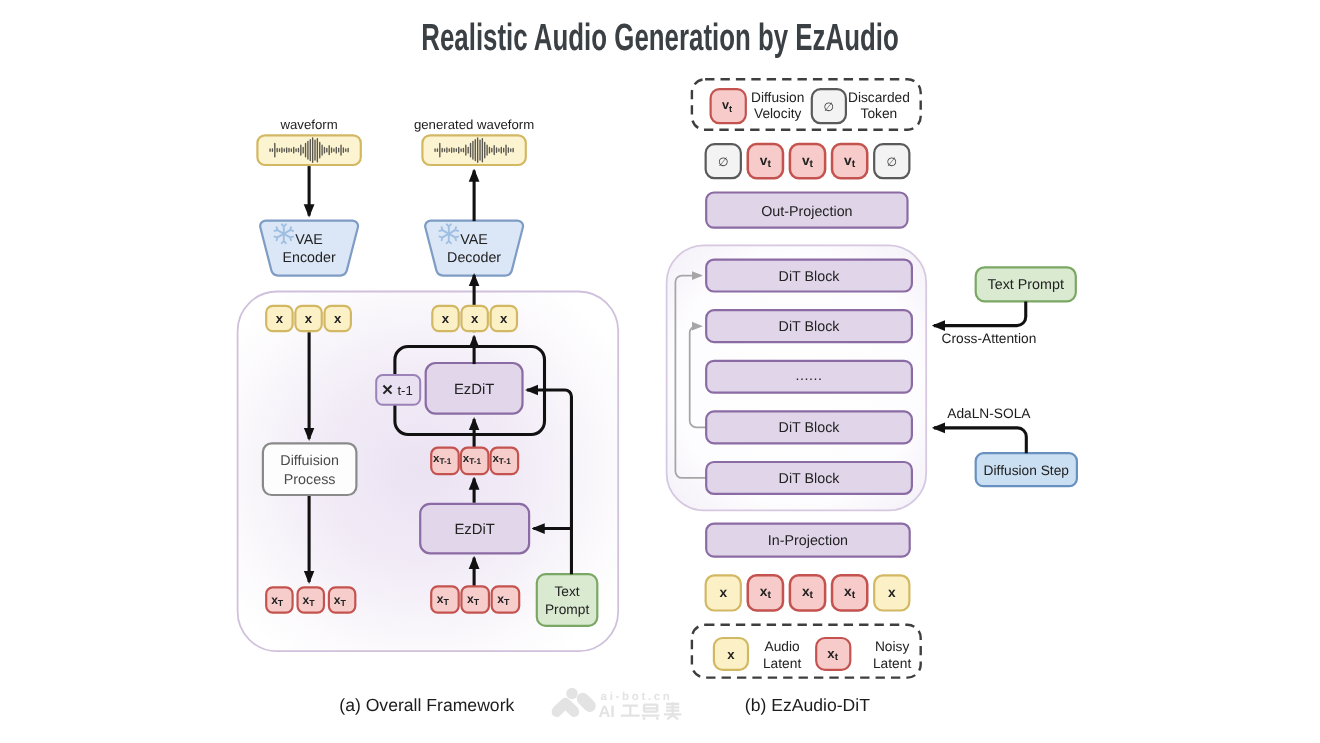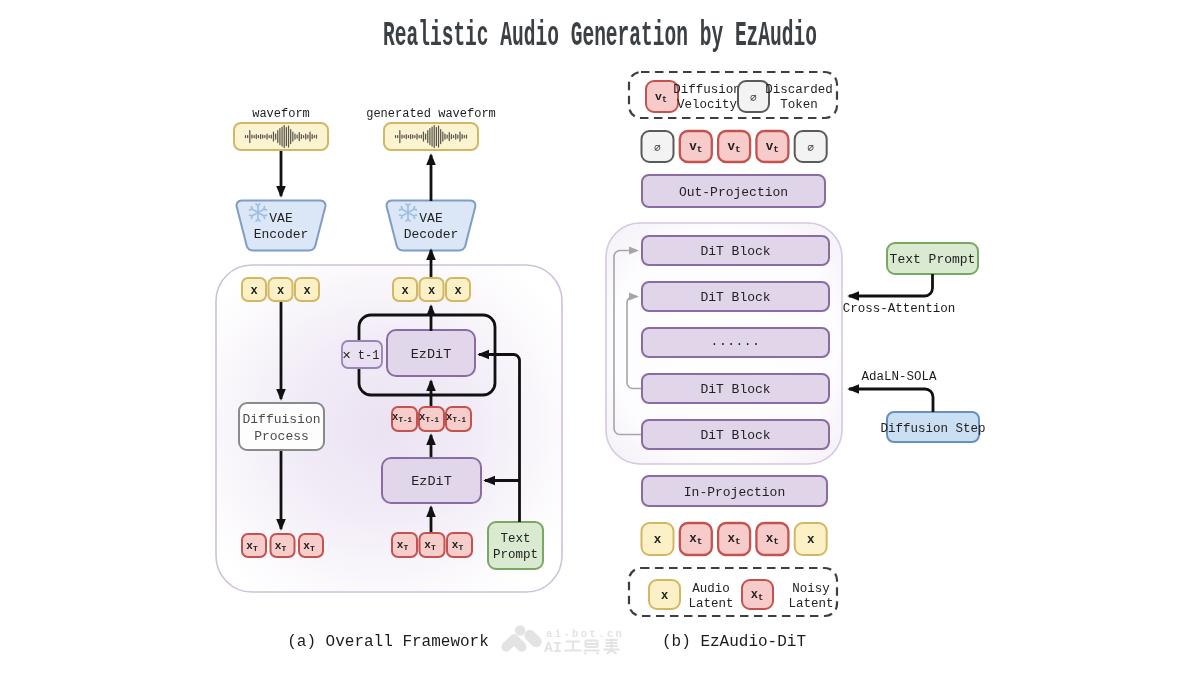--- a/index.html
+++ b/index.html
@@ -1,17 +1,17 @@
 <!DOCTYPE html>
 <html><head>
 <meta charset="utf-8">
 <style>
 html,body{margin:0;padding:0;background:#ffffff;}
 #page{width:1200px;height:675px;position:relative;overflow:hidden;background:#ffffff;
-  font-family:Liberation Mono, monospace;}
+  font-family:Liberation Sans, sans-serif;}
 svg{display:block;}
 </style>
 </head>
 <body>
 <div id="page">
 <svg width="1200" height="675" viewBox="0 0 1200 675" xmlns="http://www.w3.org/2000/svg">
 <defs>
   <radialGradient id="gradA" cx="48%" cy="50%" r="62%">
     <stop offset="0%" stop-color="#ebe2f2"></stop>
     <stop offset="45%" stop-color="#f2ecf7"></stop>

